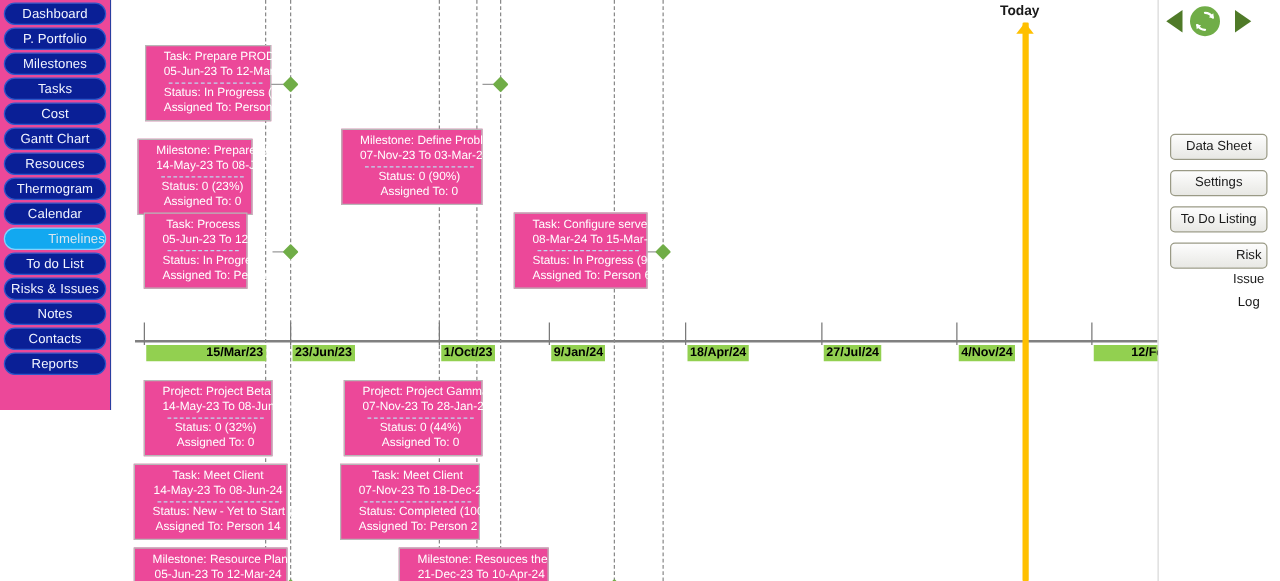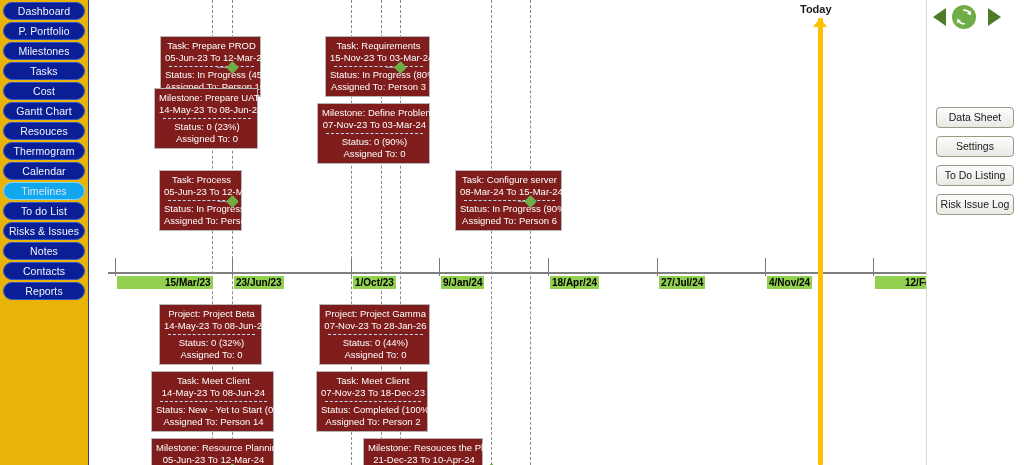--- a/index.html
+++ b/index.html
@@ -8,22 +8,22 @@
     width: 1024px; height: 465px;
     overflow: hidden;
     background: #ffffff;
     font-family: "Liberation Sans", sans-serif;
   }
   #app { position: relative; width: 1024px; height: 465px; background:#fff; }
 
   
   #sidebar {
     position: absolute; left: 0; top: 0;
-    width: 89px; height: 465px;
-    background: #eab308;
+    width: 89px; height: 328px;
+    background: #ec4899;
     border-right: 1px solid #2a3fa0;
   }
   .nav-item {
     position: relative;
     margin: 2px 3px 0 3px;
     height: 18px;
     border-radius: 9px;
     border: 1px solid #2f57c9;
     background: #0a1f96;
     color: #f2f5ff;
@@ -32,20 +32,21 @@
     text-align: center;
     letter-spacing: .1px;
     white-space: nowrap;
     overflow: hidden;
     cursor: pointer;
   }
   .nav-item.active {
     background: #12a8f0;
     border-color: #7fd4ff;
     color: #d8e6ee;
+    text-align: right;
   }
 
   
   #chart {
     position: absolute; left: 89px; top: 0;
     width: 838px; height: 465px;
     background: #ffffff;
     border-right: 1px solid #d9d9d9;
     overflow: hidden;
   }
@@ -105,30 +106,29 @@
     position: absolute;
     width: 0; height: 0;
     border-left: 7px solid transparent;
     border-right: 7px solid transparent;
     border-bottom: 9px solid #ffc000;
   }
 
   
   .card {
     position: absolute;
-    background: #7f1d1d;
+    background: #ec4899;
     border: 1px solid #b7b7b7;
     color: #ffffff;
     font-size: 9.5px;
     line-height: 12px;
     text-align: center;
-    padding: 3px 2px 3px 4px;
+    padding: 3px 2px 3px 14px;
     white-space: nowrap;
     cursor: pointer;
-    margin-left: 44px;
   }
   .card .hdr { display:block; }
   .card .rule {
     display: block;
     margin: 2px 4px 2px 4px;
     border-top: 1px dashed #bcd9f0;
     height: 0;
   }
   .card .ftr { display:block; }
 
@@ -239,30 +239,23 @@
       <div class="tick-label" style="left: 786px; padding-left: 30px;">12/Feb/25</div>
       <div class="card" style="left: 27px; top: 36px; width: 101px;">
         <span class="hdr">Task: Prepare PROD</span>
         <span class="hdr">05-Jun-23 To 12-Mar-24</span>
         <span class="rule"></span>
         <span class="ftr">Status: In Progress (45%)</span>
         <span class="ftr">Assigned To: Person 10</span>
       </div>
       <div class="conn" style="left: 128px; width: 15px; top: 67px;"></div>
       <div class="diamond" style="left: 139px; top: 63px;"></div>
-      <div class="card" style="left: 192px; top: 36px; width: 105px;">
-        <span class="hdr">Task: Requirements</span>
-        <span class="hdr">15-Nov-23 To 03-Mar-24</span>
-        <span class="rule"></span>
-        <span class="ftr">Status: In Progress (80%)</span>
-        <span class="ftr">Assigned To: Person 3</span>
-      </div>
       <div class="conn" style="left: 297px; width: 14px; top: 67px;"></div>
       <div class="diamond" style="left: 307px; top: 63px;"></div>
-      <div class="card" style="left: 21px; top: 88px; width: 104px;">
+      <div class="card" style="left: 21px; top: 111px; width: 92px;">
         <span class="hdr">Milestone: Prepare UAT</span>
         <span class="hdr">14-May-23 To 08-Jun-24</span>
         <span class="rule"></span>
         <span class="ftr">Status: 0 (23%)</span>
         <span class="ftr">Assigned To: 0</span>
       </div>
       <div class="card" style="left: 184px; top: 103px; width: 113px;">
         <span class="hdr">Milestone: Define Problem</span>
         <span class="hdr">07-Nov-23 To 03-Mar-24</span>
         <span class="rule"></span>
@@ -336,16 +329,16 @@
           <path d="M9 15.8a6.8 6.8 0 0 1-6-3.6" stroke="#ffffff" stroke-width="1.8" fill="none" stroke-linecap="round"></path>
           <polygon points="15.6,2.6 16.2,6.9 12.1,5.7" fill="#ffffff"></polygon>
           <polygon points="2.4,15.4 1.8,11.1 5.9,12.3" fill="#ffffff"></polygon>
         </svg>
       </div>
       <div class="tri right"></div>
     </div>
   <div class="sidebtn" style="top: 107px;"><span>Data Sheet</span></div>
       <div class="sidebtn" style="top: 136px;"><span>Settings</span></div>
       <div class="sidebtn" style="top: 165px;"><span>To Do Listing</span></div>
-      <div class="sidebtn" style="top: 194px;"><span>Risk Issue Log</span></div>
+      <div class="sidebtn" style="top: 194px; padding-left: 48px;"><span>Risk Issue Log</span></div>
     </div>
 
 </div>
 
 </body></html>

